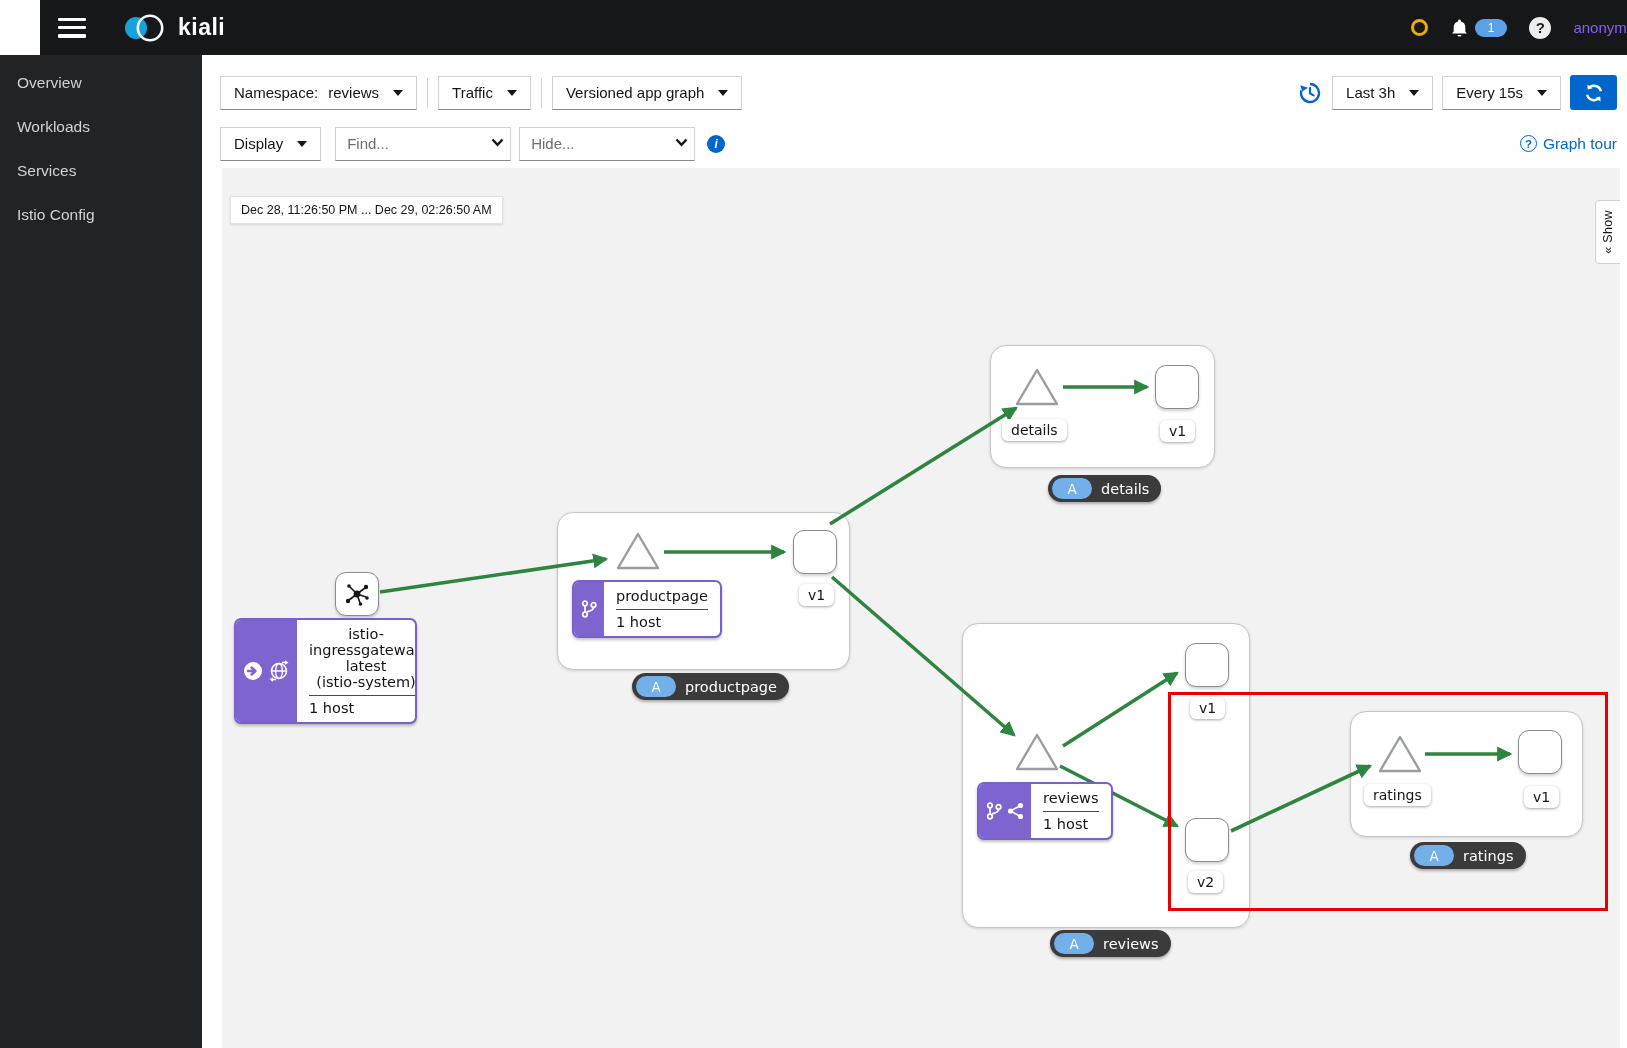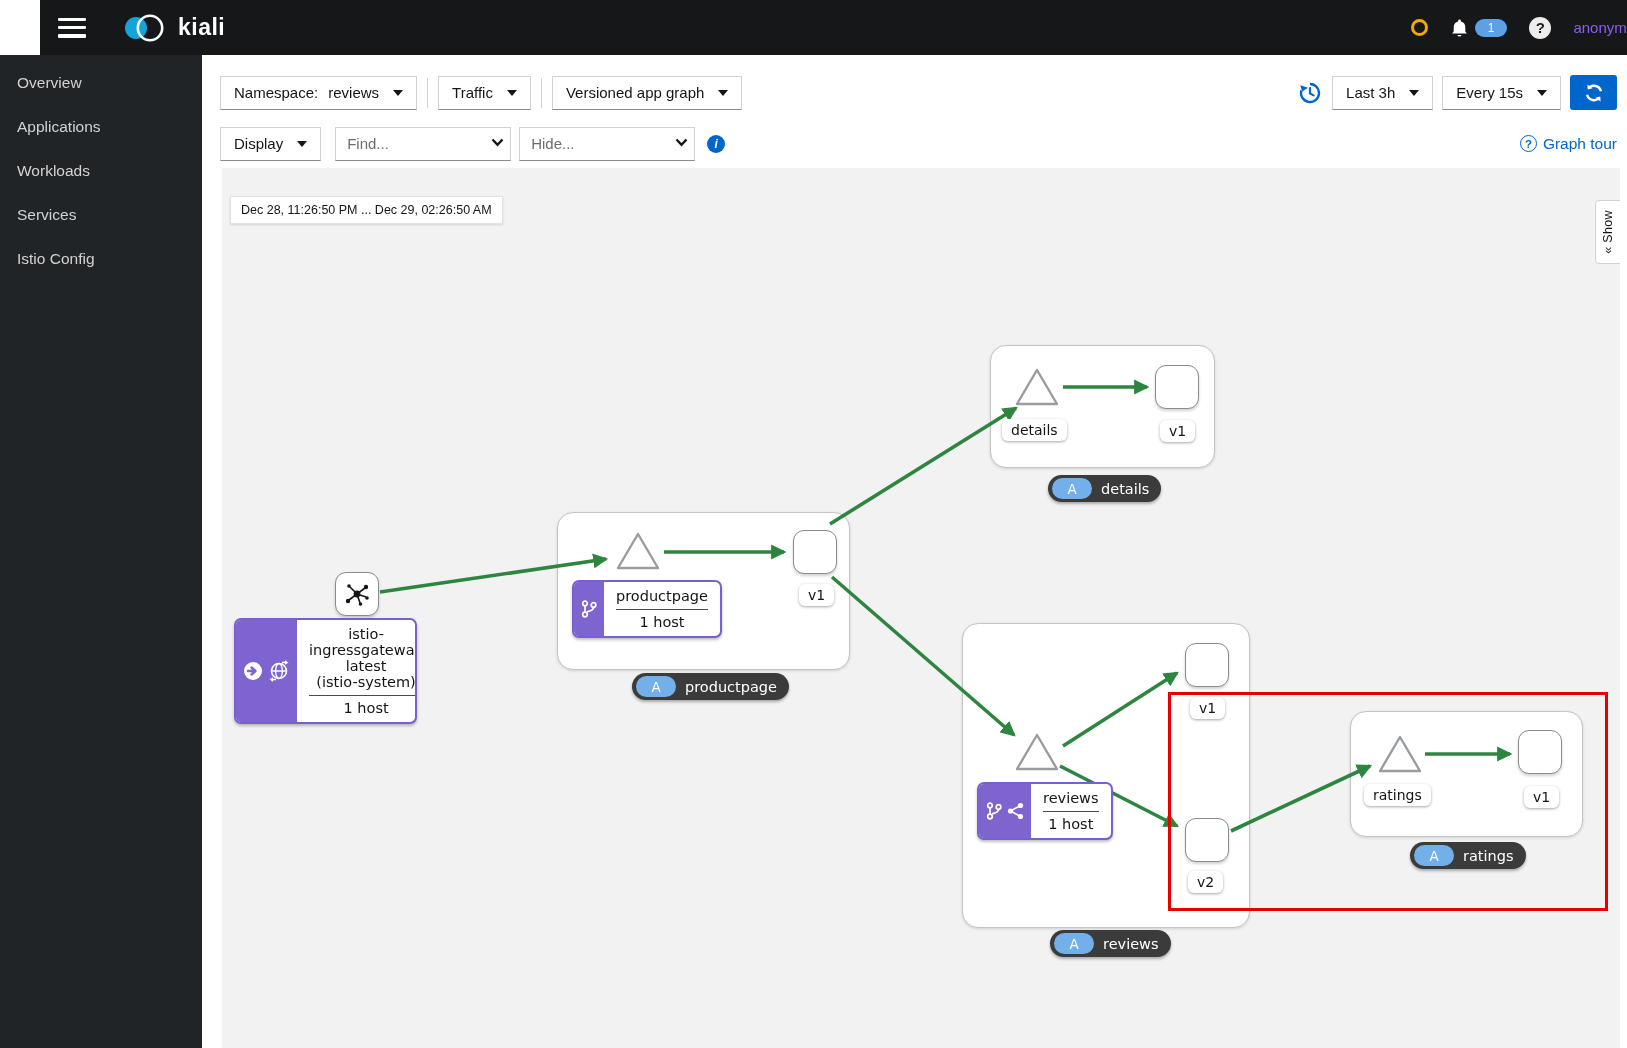--- a/index.html
+++ b/index.html
@@ -60,21 +60,21 @@
   .group { background:#fff; border:1px solid #c5c5c5; border-radius:16px; box-shadow:0 1px 3px rgba(0,0,0,.14); }
   .nsq { width:44px; height:44px; background:#fff; border:1.6px solid #8a8d90; border-radius:11px;
          box-shadow:0 2px 3px rgba(0,0,0,.18); }
   .chip { background:#fff; border-radius:6px; padding:3px 9px; font-size:14px; color:#151515;
           box-shadow:0 1px 3px rgba(0,0,0,.35); font-family:"DejaVu Sans",sans-serif; }
   .applabel { display:flex; border:2px solid #7a5fd0; border-radius:7px; background:#fff;
               box-shadow:0 2px 3px rgba(0,0,0,.25); overflow:hidden; }
   .applabel .lbar { background:#7d64cf; display:flex; align-items:center; justify-content:center; gap:5px; padding:0 7px; }
   .applabel .ltxt { padding:6px 12px; font-size:14.5px; color:#151515; font-family:"DejaVu Sans",sans-serif; text-align:center; }
   .applabel .ltxt .hr { border-top:1px solid #4a4a4a; margin:5px 0 4px; }
-  .applabel .hosts { text-align:center; }
+  .applabel .hosts { text-align:left; }
   .appbadge { display:flex; align-items:center; gap:9px; background:#3b3b3b; border-radius:15px;
               padding:3px 12px 3px 4px; box-shadow:0 2px 3px rgba(0,0,0,.3); }
   .appbadge .apill { background:#73b0ea; color:#fff; border-radius:11px; width:40px; height:21px; font-size:13.5px;
                      display:flex; align-items:center; justify-content:center; font-family:"DejaVu Sans",sans-serif; }
   .appbadge .btxt { color:#fff; font-size:14.5px; font-family:"DejaVu Sans",sans-serif; }
   .redrect { border:3px solid #e60000; background:transparent; z-index:6; }
   .showtab { left:1373px; top:32px; width:26px; height:64px; background:#fff; border:1px solid #d2d2d2;
              border-radius:4px 0 0 4px; display:flex; align-items:center; justify-content:center; cursor:pointer; }
   .showtab .rot { transform:rotate(-90deg); white-space:nowrap; font-size:12.5px; color:#151515; letter-spacing:.3px; }
   .tri-svg { overflow:visible; }
@@ -104,21 +104,20 @@
       </svg>
       <span class="notif-badge">1</span>
     </span>
     <span class="help-circle">?</span>
     <span class="username">anonymous</span>
   </div>
 </header>
 
 <nav class="sidebar">
   <a class="nav-item"><span class="navlab">Overview</span></a>
-  <a class="nav-item"><span class="navlab">Applications</span></a>
   <a class="nav-item"><span class="navlab">Workloads</span></a>
   <a class="nav-item"><span class="navlab">Services</span></a>
   <a class="nav-item"><span class="navlab">Istio Config</span></a>
 </nav>
 
 <div class="main">
 
   <div class="trow trow1">
     <div class="dd">
       <span>Namespace:</span>

